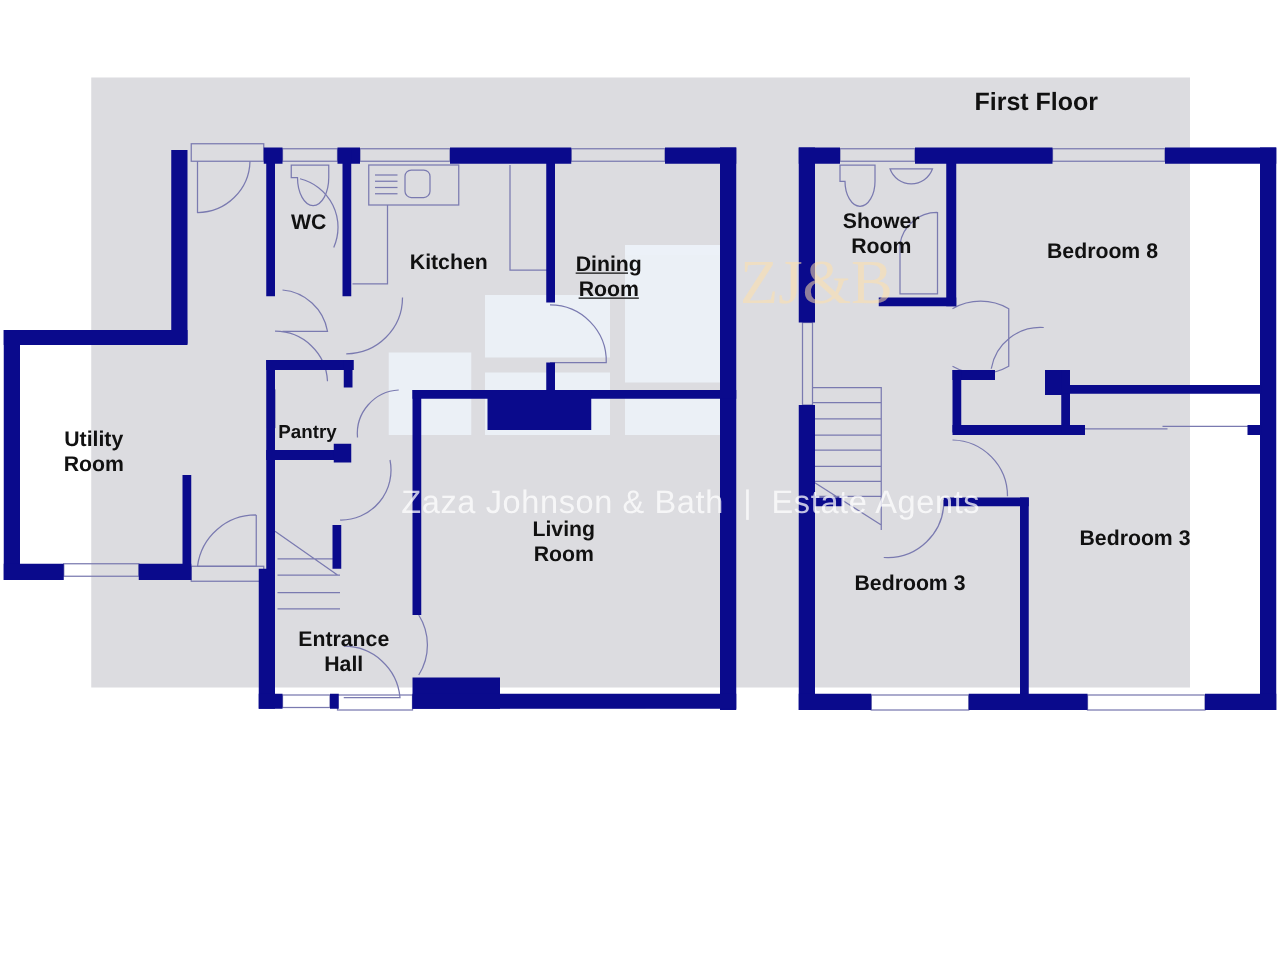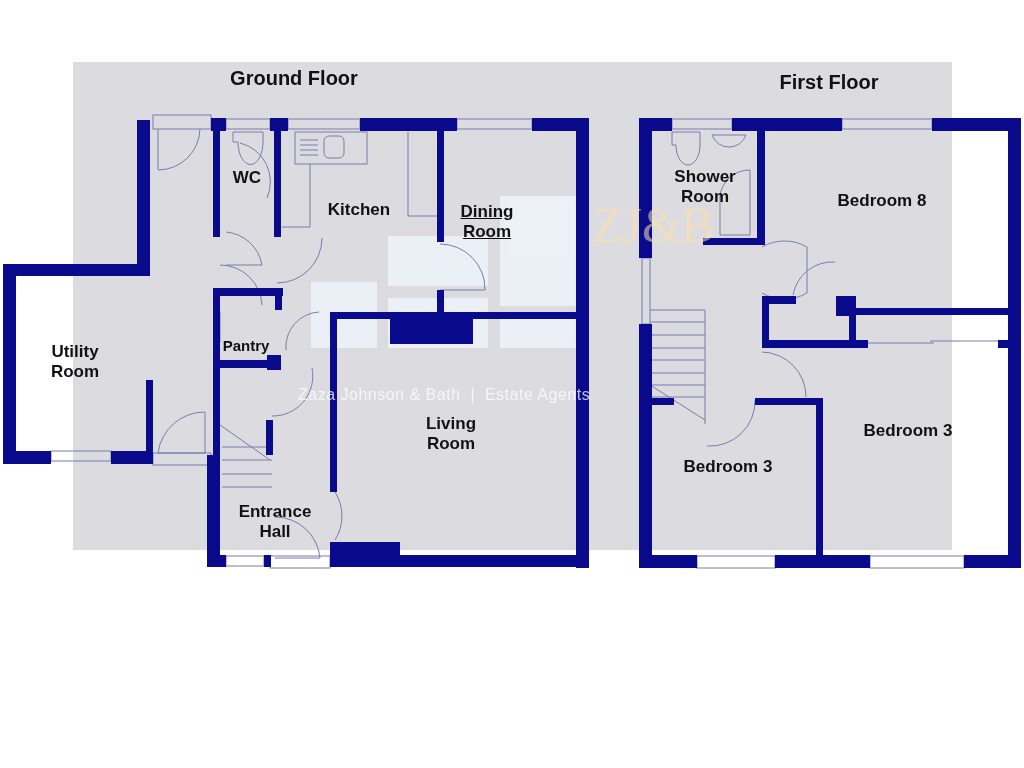--- a/index.html
+++ b/index.html
@@ -3,21 +3,21 @@
 <meta charset="utf-8">
 <style>
   html, body { margin:0; padding:0; background:#ffffff; }
   body { width:1024px; height:768px; position:relative; overflow:hidden; font-family:"Liberation Sans", sans-serif; }
   #stage { position:absolute; left:0; top:0; width:1024px; height:768px; }
   .label { position:absolute; font-family:"Liberation Sans", sans-serif; font-weight:bold; color:#111; text-align:center; line-height:20px; white-space:pre; }
   .floor-title { font-size:20px; }
   .room-label { font-size:17px; }
   .small-label { font-size:15px; }
   .address { position:absolute; left:0; width:1024px; top:683px; text-align:center; font-weight:bold; font-size:20px; color:#111; font-family:"Liberation Sans", sans-serif; }
-  .watermark-text { position:absolute; left:298px; top:386px; font-size:16px; color:rgba(255,255,255,0.75); font-family:"Liberation Sans", sans-serif; letter-spacing:0.5px; white-space:pre; }
+  .watermark-text { position:absolute; left:321px; top:386px; font-size:26px; color:rgba(255,255,255,0.75); font-family:"Liberation Sans", sans-serif; letter-spacing:0.5px; white-space:pre; }
   .watermark-logo { position:absolute; left:592px; top:196px; font-size:50px; color:rgba(255,224,170,0.55); font-family:"Liberation Serif", serif; white-space:pre; }
 </style>
 </head>
 <body>
 
 <div id="stage">
   <svg width="1024" height="768" viewBox="0 0 1024 768">
 
     <rect x="73" y="62" width="879" height="488" fill="#dcdce0"></rect>
 
@@ -138,21 +138,20 @@
       <rect x="816" y="398" width="7" height="165"></rect>
       <rect x="639" y="555" width="58" height="13"></rect>
       <rect x="775" y="555" width="95" height="13"></rect>
       <rect x="964" y="555" width="57" height="13"></rect>
     </g>
   </svg>
 
   <div class="watermark-logo">ZJ&amp;B</div>
   <div class="watermark-text">Zaza Johnson &amp; Bath  |  Estate Agents</div>
 
-  <div class="label floor-title" style="left:214px; top:68px; width:160px;">Ground Floor</div>
   <div class="label floor-title" style="left:762px; top:72px; width:134px;">First Floor</div>
 
   <div class="label room-label" style="left:222px; top:168px; width:50px;">WC</div>
   <div class="label room-label" style="left:314px; top:200px; width:90px;">Kitchen</div>
   <div class="label room-label" style="left:445px; top:202px; width:84px;text-decoration:underline;">Dining
 Room</div>
   <div class="label small-label" style="left:218px; top:320px; width:56px;margin-top:16px;">Pantry</div>
   <div class="label room-label" style="left:35px; top:342px; width:80px;">Utility
 Room</div>
   <div class="label room-label" style="left:410px; top:414px; width:82px;">Living

